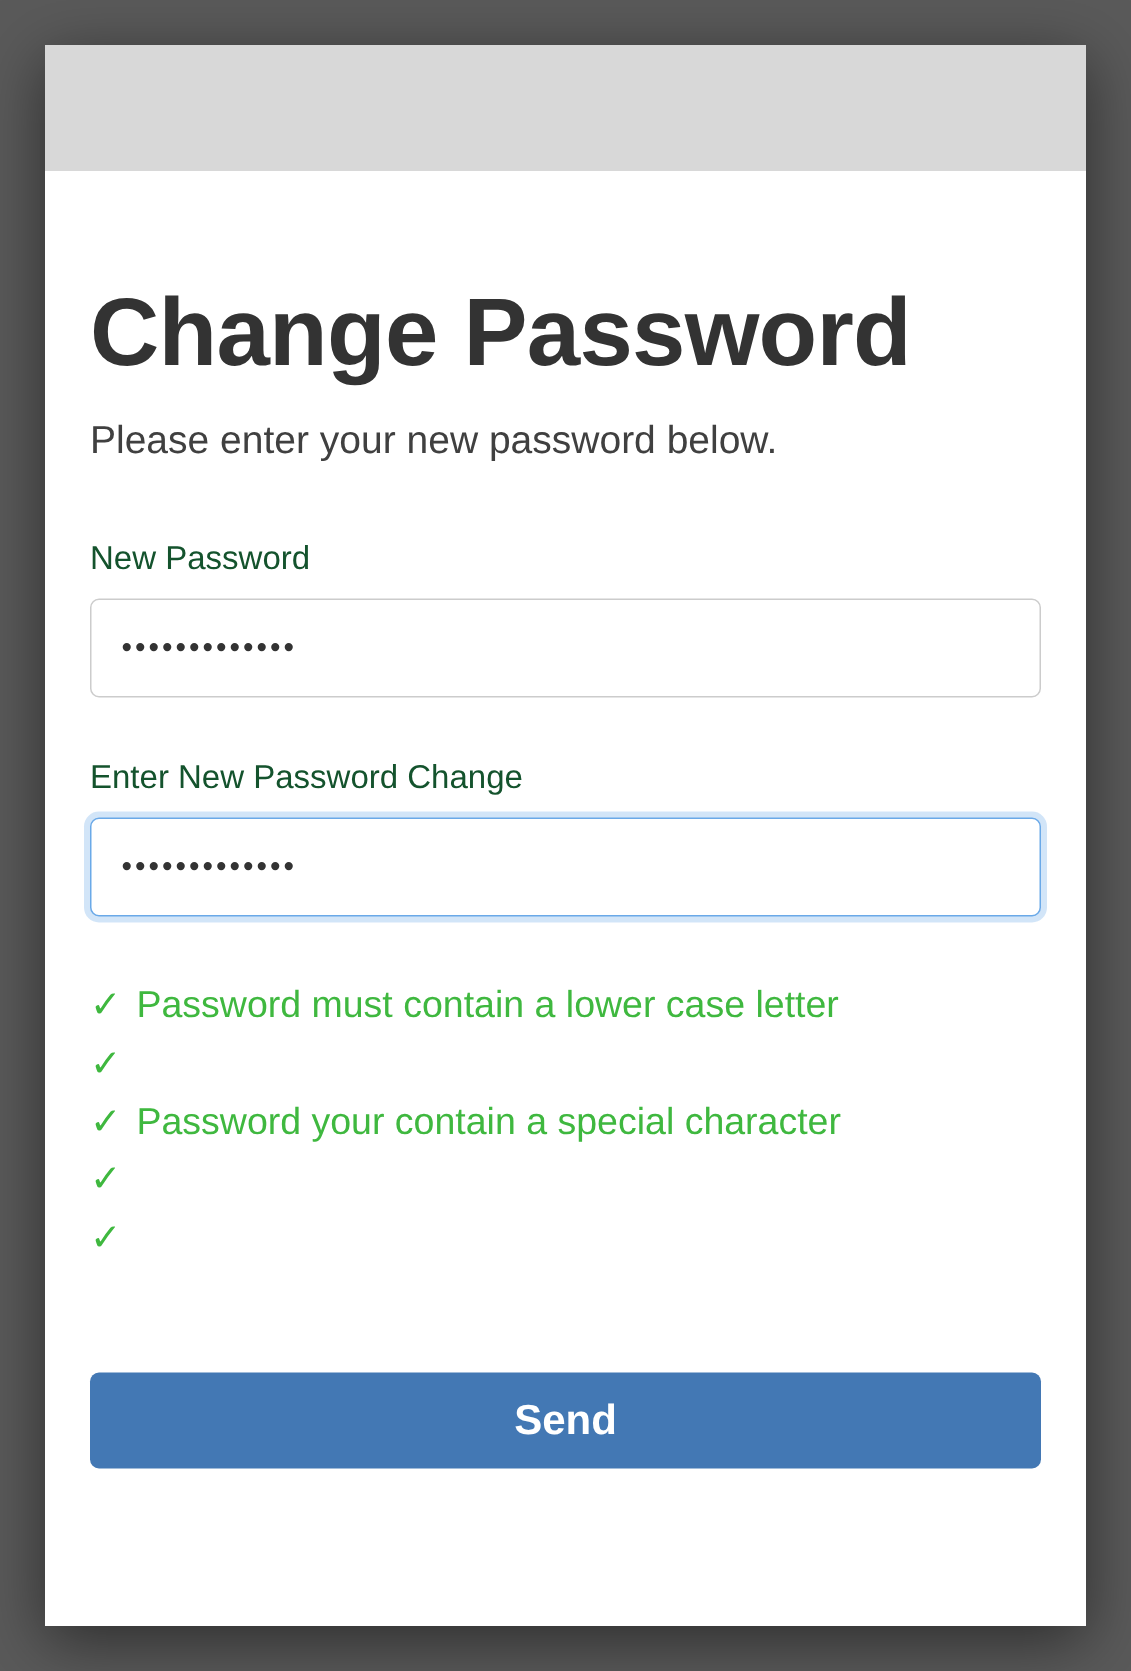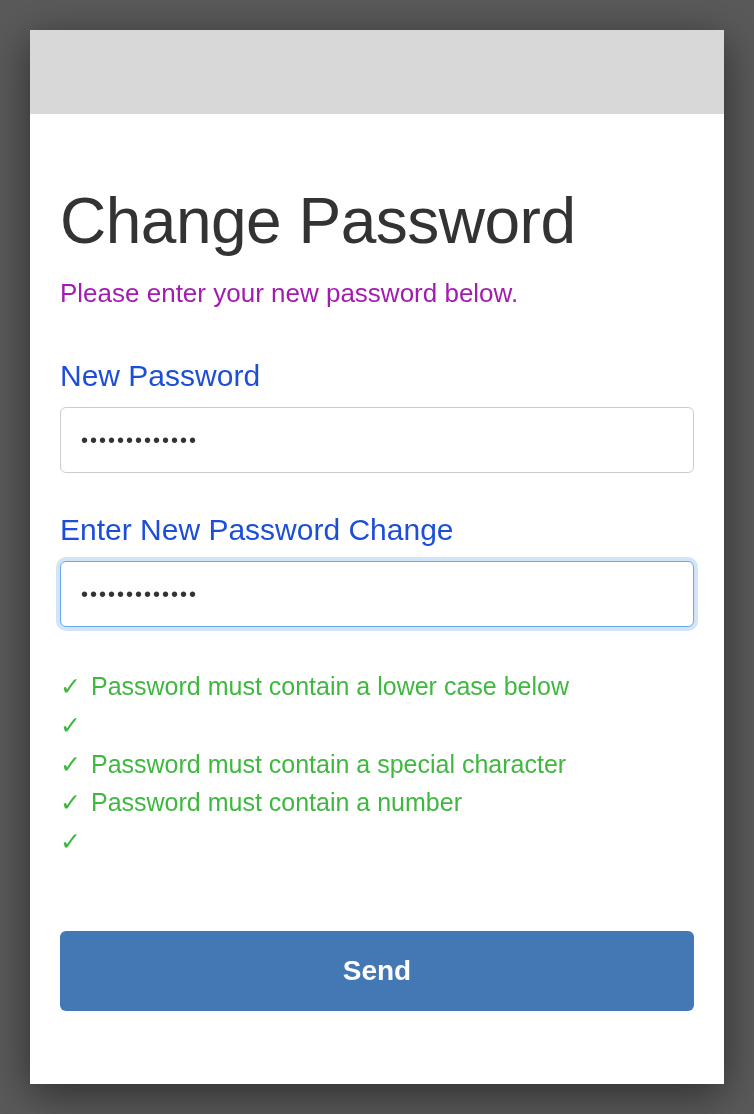--- a/index.html
+++ b/index.html
@@ -24,37 +24,37 @@
     }
     .card-header {
       height: 84px;
       background: #d8d8d8;
     }
     .card-body {
       padding: 30px 30px 30px 30px;
     }
     .title {
       font-size: 64px;
-      font-weight: 400;
+      font-weight: 700;
       color: #333333;
       margin-top: 40px;
       margin-bottom: 20px;
       letter-spacing: -0.5px;
     }
     .subtitle {
       font-size: 26px;
-      color: #a21caf;
+      color: #404040;
       margin-bottom: 50px;
     }
     .field-group {
       margin-bottom: 40px;
     }
     .field-label {
-      font-size: 30px;
-      color: #1d4ed8;
+      font-size: 22px;
+      color: #14532d;
       margin-bottom: 14px;
       display: block;
     }
     .field-input {
       width: 100%;
       height: 66px;
       border: 1px solid #cccccc;
       border-radius: 6px;
       padding: 0 20px;
       font-size: 20px;
@@ -76,21 +76,21 @@
       color: #3fb83f;
       font-size: 25px;
       line-height: 1.55;
     }
     .req-check {
       margin-right: 10px;
       font-size: 25px;
     }
     .send-button {
       width: 100%;
-      height: 80px;
+      height: 64px;
       background: #4378b4;
       color: #ffffff;
       border: none;
       border-radius: 6px;
       font-size: 28px;
       font-weight: 700;
       cursor: pointer;
     }
   </style>
 </head>
@@ -108,32 +108,31 @@
     </div>
 
     <div class="field-group">
       <label class="field-label">Enter New Password Change</label>
       <input type="password" class="field-input focused" value="•••••••••••••" style="">
     </div>
 
     <div class="requirements">
       <div class="req-item">
         <span class="req-check">✓</span>
-        <span>Password must contain a lower case below</span>
+        <span>Password must contain a lower case letter</span>
       </div>
       <div class="req-item">
         <span class="req-check">✓</span>
       </div>
       <div class="req-item">
         <span class="req-check">✓</span>
-        <span>Password must contain a special character</span>
+        <span>Password your contain a special character</span>
       </div>
       <div class="req-item">
         <span class="req-check">✓</span>
-        <span>Password must contain a number</span>
       </div>
       <div class="req-item">
         <span class="req-check">✓</span>
       </div>
     </div>
 
     <button class="send-button">Send</button>
   </div>
 </div>
 

